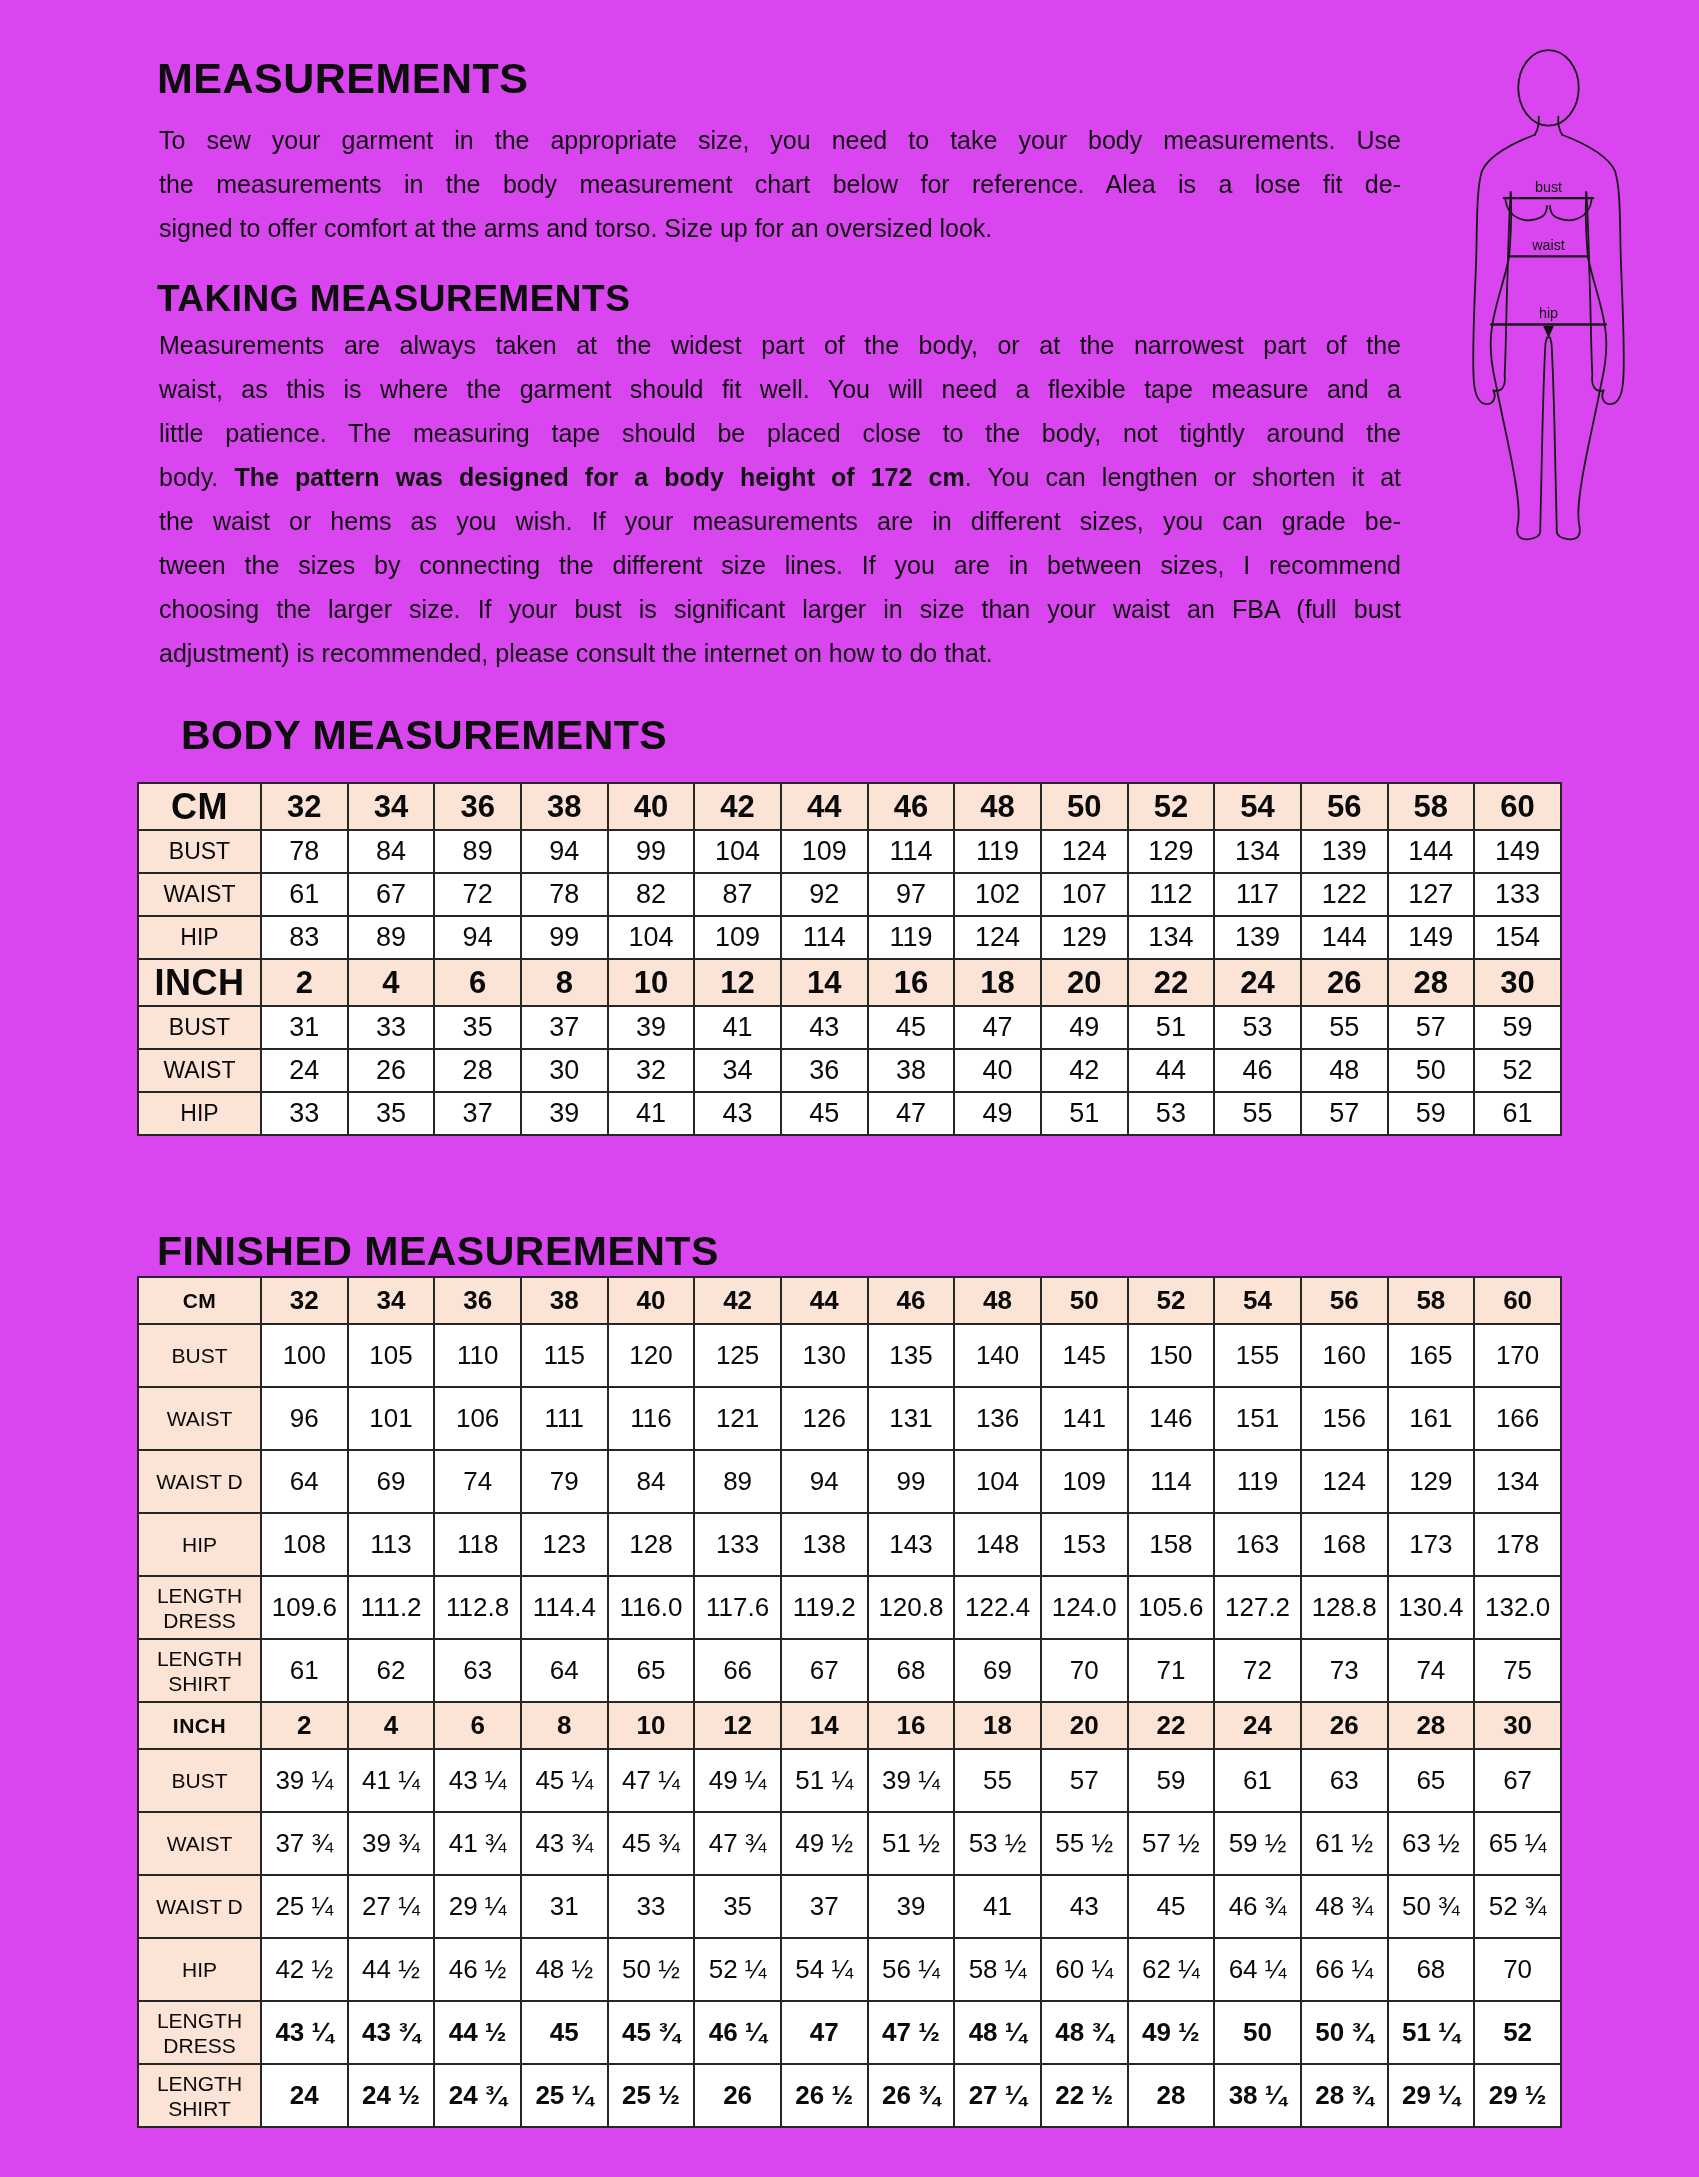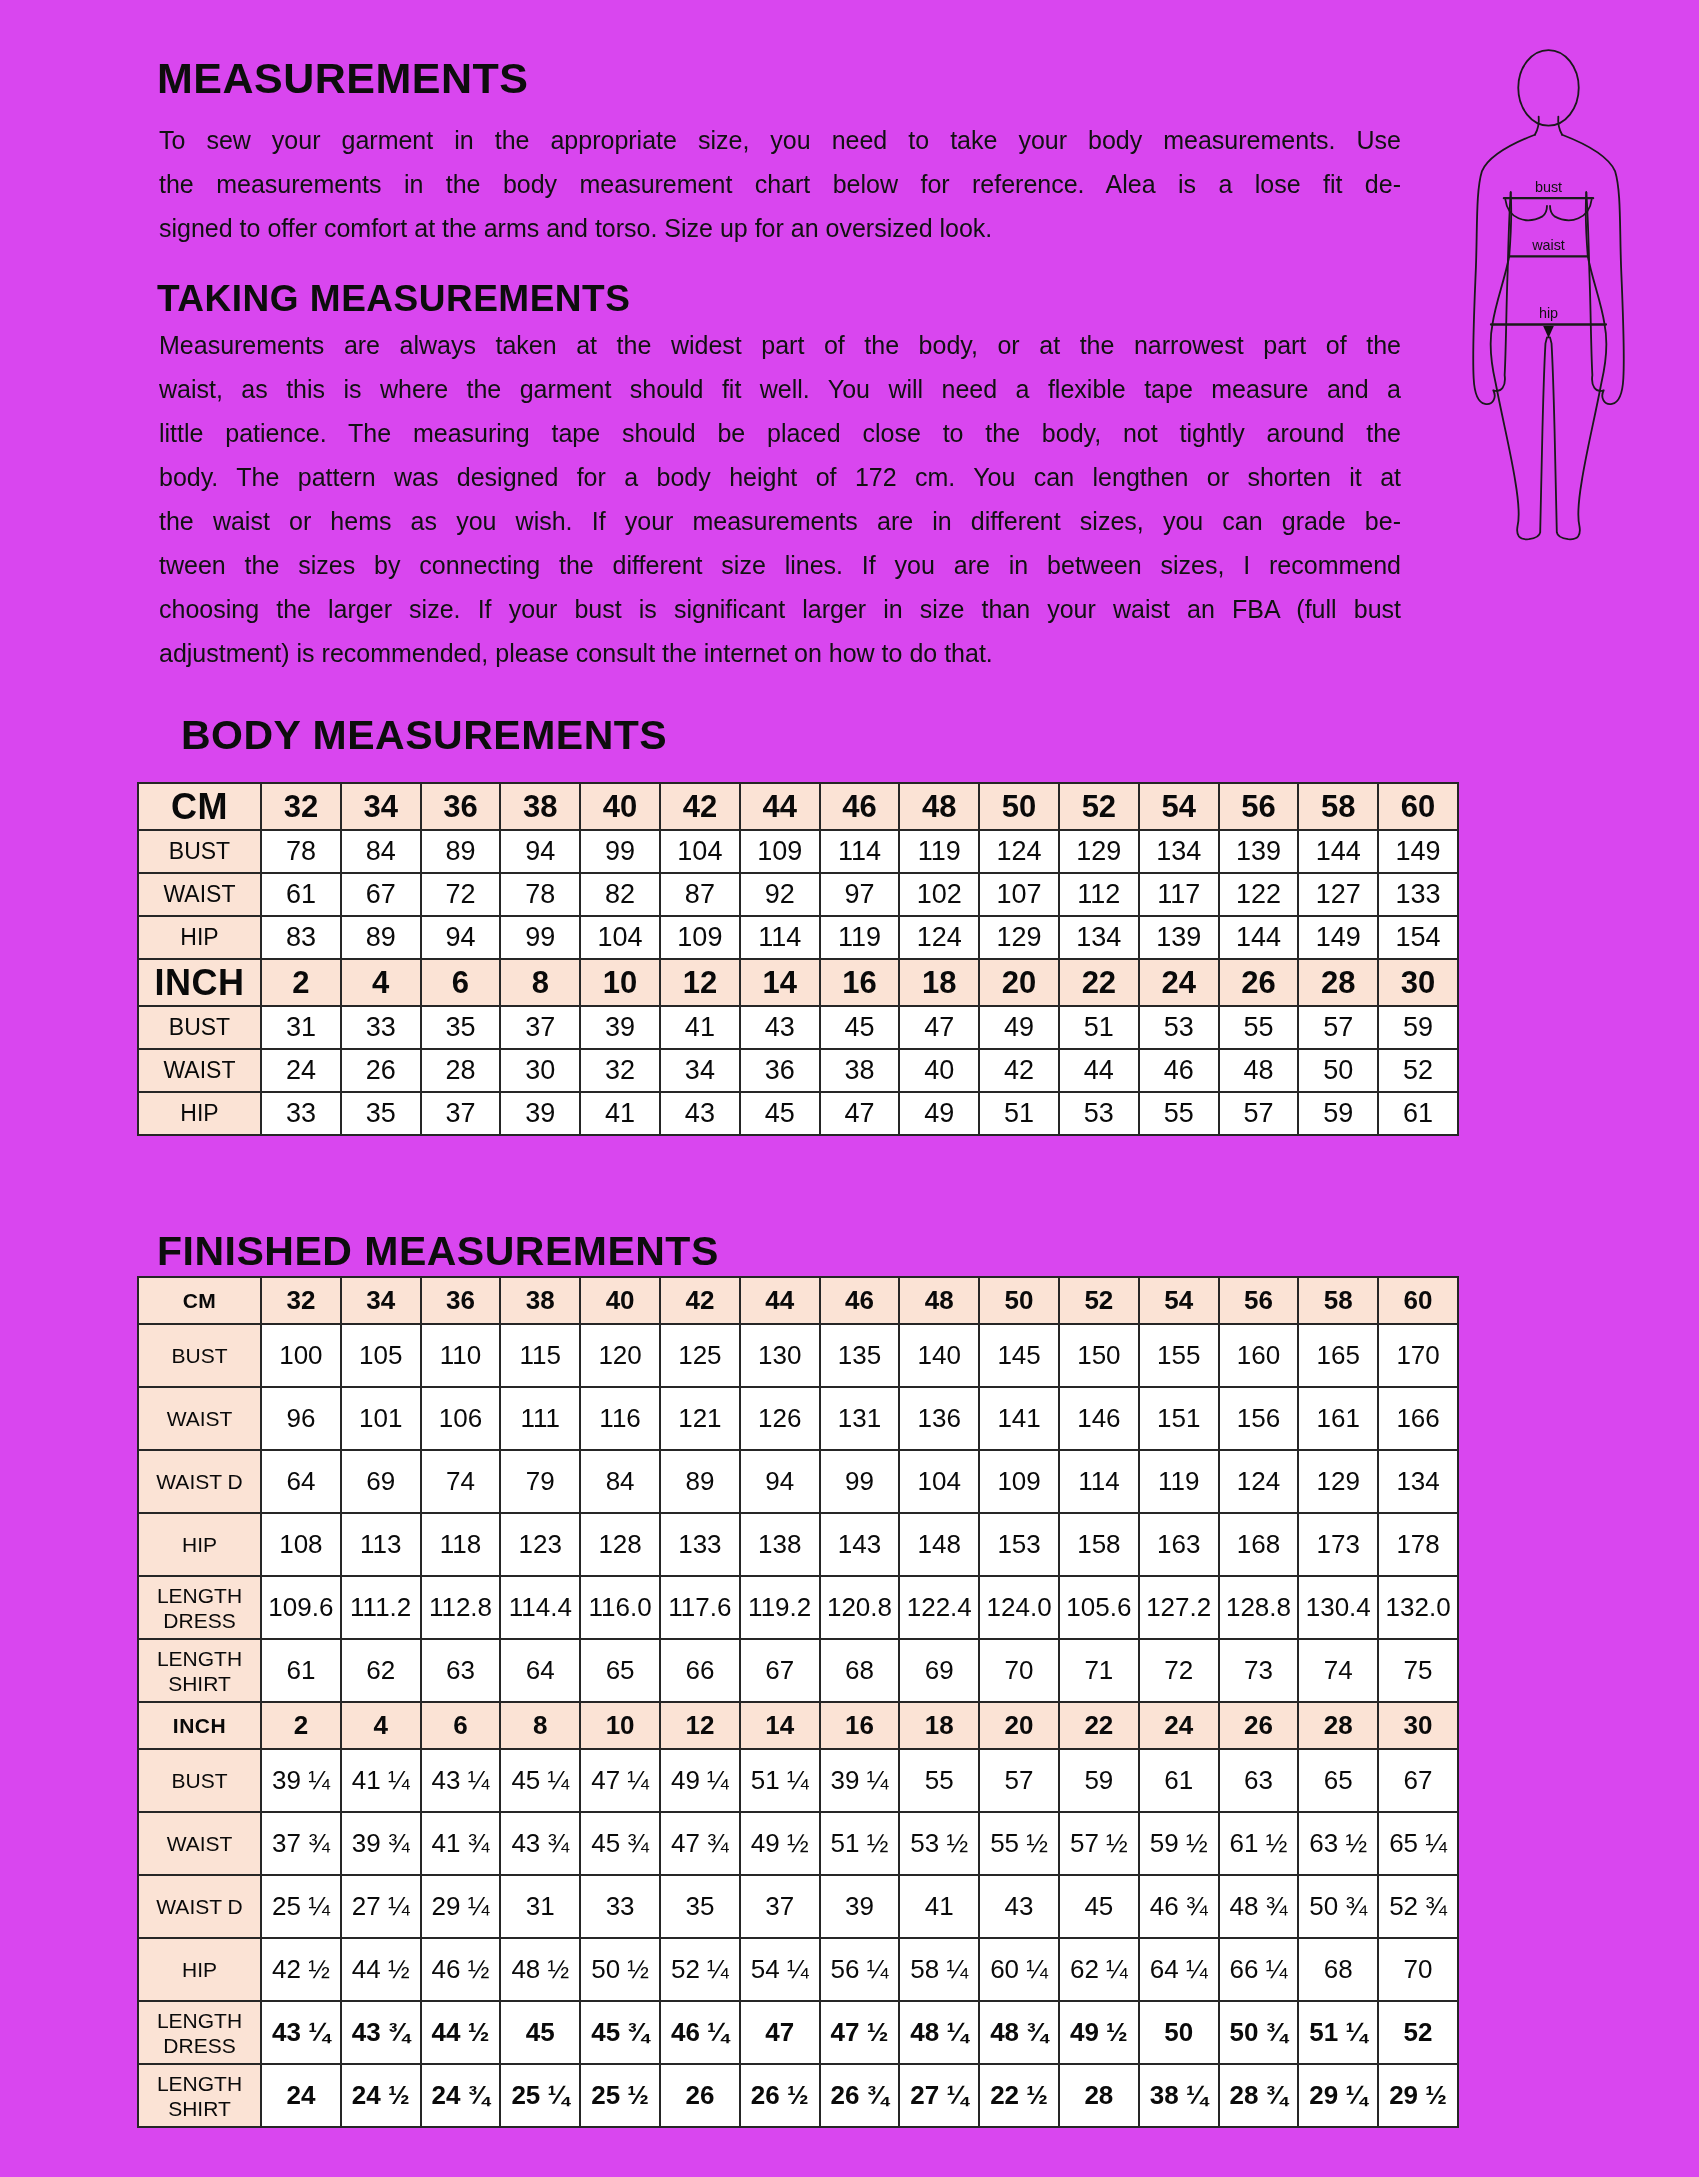--- a/index.html
+++ b/index.html
@@ -15,25 +15,25 @@
   #h-measurements{left:157px;top:57px;font-size:43px;}
   #h-taking{left:157px;top:280px;font-size:37px;text-align:center;}
   #h-body{left:157px;top:715px;font-size:41px;margin-left:24px;}
   #h-finished{left:157px;top:1231px;font-size:41px;}
 
   .para{position:absolute;font-size:25px;line-height:44px;color:#111;}
   #intro-para{left:159px;top:118px;width:1242px;}
   #taking-para{left:159px;top:323px;width:1242px;}
   .ln{text-align:justify;text-align-last:justify;}
   .ln.last{text-align:justify;text-align-last:auto;}
-  .b{font-weight:normal;}
+  .b{font-weight:bold;}
 
   table.meas{
     position:absolute;border-collapse:collapse;table-layout:fixed;
-    width:1322px;background:#fff;border-radius:7px;
+    width:1425px;background:#fff;border-radius:7px;
   }
   .meas td{
     border:2px solid #262626;text-align:center;vertical-align:middle;
     padding:0;font-size:27px;color:#0a0a0a;overflow:hidden;
   }
   .meas td.label{background:#fbe3d5;font-size:23px;}
   .meas tr.unit-row td{background:#fbe3d5;font-weight:bold;font-size:31px;}
   .meas tr.unit-row td.unit{font-size:36px;letter-spacing:0.5px;}
   .meas td.big{font-size:40px;}
   #tbl-body td{height:41px;}

